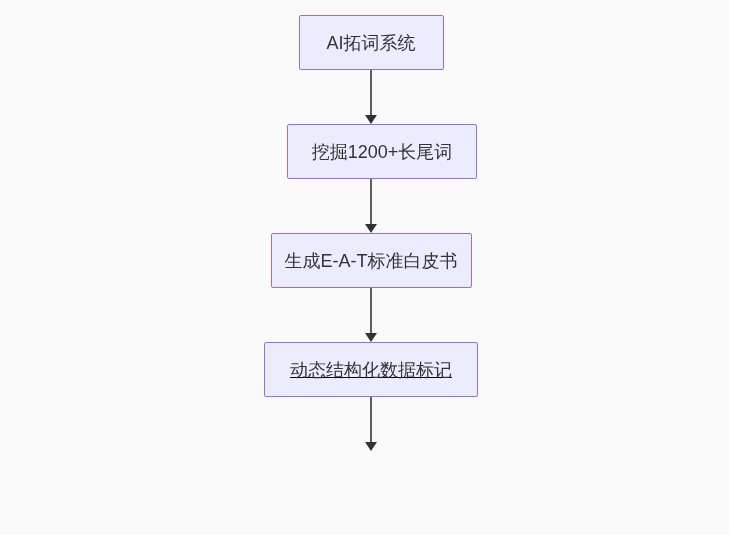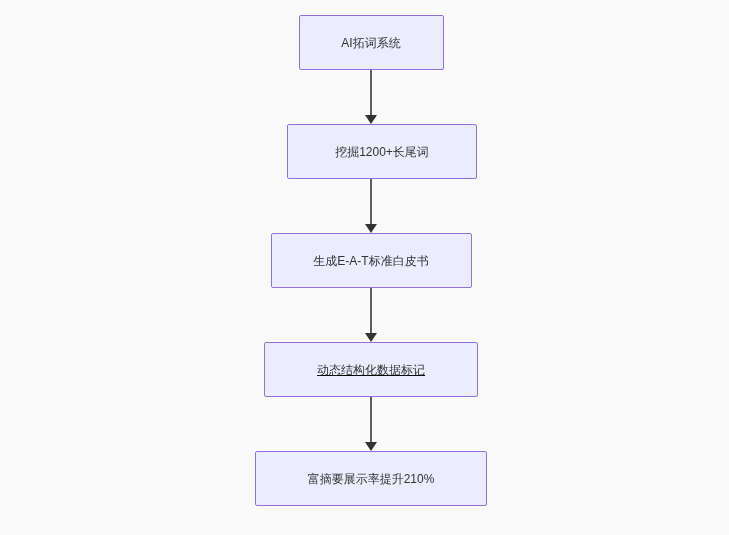--- a/index.html
+++ b/index.html
@@ -33,21 +33,21 @@
     background: #ECECFF;
     border: 1px solid #9370DB;
     border-radius: 2px;
     display: flex;
     align-items: center;
     justify-content: center;
     flex-shrink: 0;
   }
   .node-label {
     color: #333333;
-    font-size: 12px;
+    font-size: 18px;
     line-height: 1;
     white-space: nowrap;
   }
   .w1 { width: 145px; }
   .w2 { width: 190px; margin-left: 22px; }
   .w3 { width: 201px; }
   .w4 { width: 214px; text-decoration: underline; }
   .w5 { width: 232px; }
   .arrow {
     height: 54px;
@@ -104,18 +104,15 @@
 
     <div class="node w4">
       <span class="node-label">动态结构化数据标记</span>
     </div>
 
     <div class="arrow">
       <div class="arrow-line"></div>
       <div class="arrow-head"></div>
     </div>
 
-    <div class="node w5">
-      <span class="node-label">富摘要展示率提升210%</span>
-    </div>
 
   </div>
 </div>
 
 </body></html>

